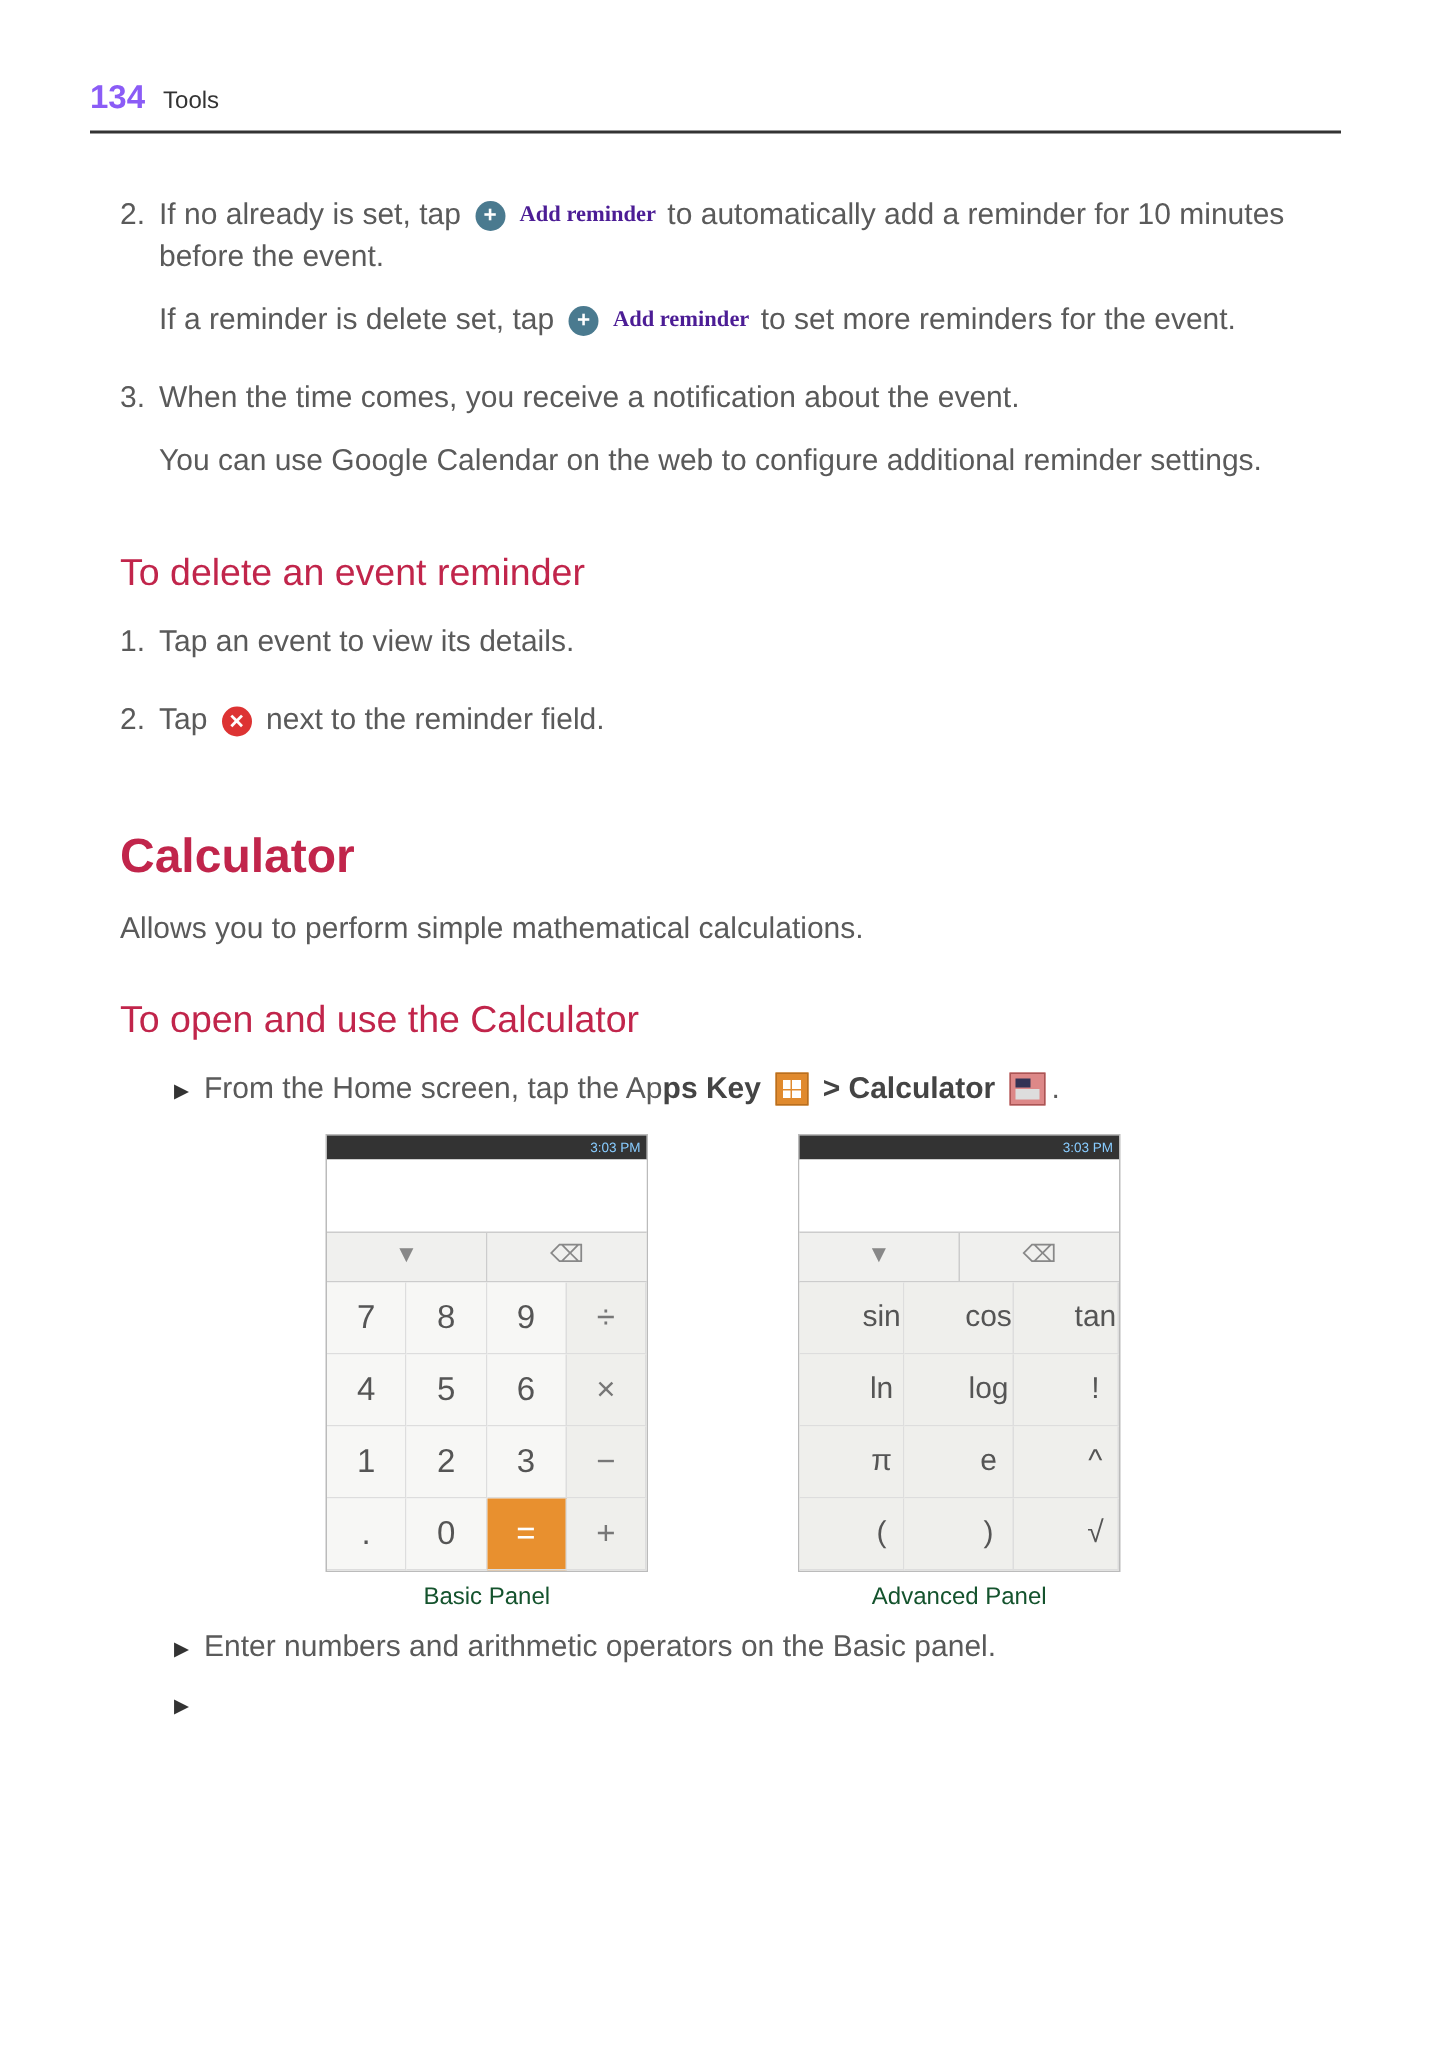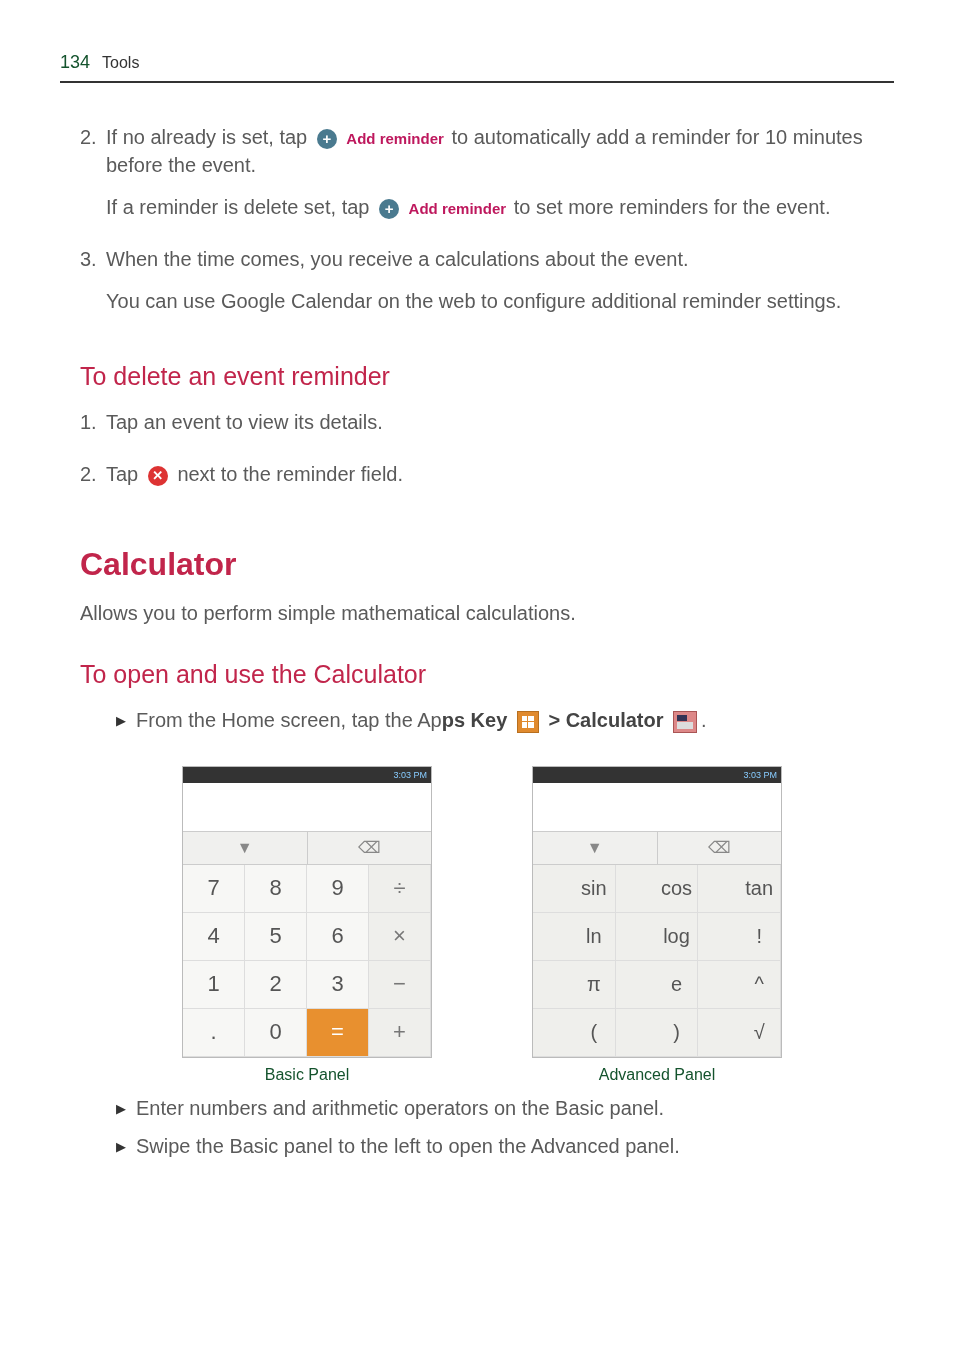--- a/index.html
+++ b/index.html
@@ -12,21 +12,21 @@
     line-height: 1.4;
   }
   .header {
     display: flex;
     align-items: baseline;
     border-bottom: 2px solid #333;
     padding-bottom: 6px;
     margin-bottom: 40px;
     gap: 12px;
   }
-  .page-num { font-weight: normal; font-size: 18px; color:#14532d; }
+  .page-num { font-weight: bold; font-size: 22px; color:#8b5cf6; }
   .header-title { font-size: 16px; color:#333; }
   .content { padding-left: 20px; padding-right: 10px; font-size: 20px; }
   .step { display: flex; margin-bottom: 10px; }
   .step-num { width: 26px; flex-shrink: 0; }
   .step-body { flex: 1; }
   .para { margin-bottom: 14px; }
   .red-sub { color: #c1254b; font-size: 25px; margin: 30px 0 14px 0; }
   .red-h1 { color: #c1254b; font-size: 32px; font-weight: bold; margin: 40px 0 12px 0; }
   .bullet-row { display: flex; align-items: flex-start; margin-left: 36px; margin-bottom: 10px; }
   .tri { font-size: 13px; margin-right: 10px; margin-top: 6px; color:#333;}
@@ -38,41 +38,41 @@
   .plus-circle {
     width: 20px; height: 20px; border-radius: 50%;
     background: #4a7a8f; color: #fff; font-size: 15px; line-height: 20px;
     text-align: center; font-weight: bold;
   }
   .x-circle {
     width: 20px; height: 20px; border-radius: 50%;
     background: #d33; color:#fff; font-size: 13px; line-height: 20px;
     text-align: center; font-weight: bold;
   }
-  .add-rem-label { font-size: 15px; color:#be185d; font-weight:600; vertical-align: middle; margin-right:2px;}
+  .add-rem-label { font-size: 15px; color:#4c1d95; font-weight:600; vertical-align: middle; margin-right:2px;font-family:Liberation Serif, serif;}
   .apps-key {
     width: 22px; height: 22px; background: #e08a2e; border:1px solid #b86f1f;
     display:inline-flex; align-items:center; justify-content:center;
   }
   .apps-key-inner {
     width: 12px; height: 12px; display:grid; grid-template-columns:1fr 1fr; grid-template-rows:1fr 1fr; gap:1px;
   }
   .apps-key-inner span { background:#fff; }
   .calc-icon {
     width: 24px; height: 22px; background: #d88; border:1px solid #a55;
     display:inline-flex; align-items:center; justify-content:center; position:relative;
   }
   .calc-icon::before { content:""; position:absolute; left:3px; top:3px; width:10px; height:6px; background:#335; }
   .calc-icon::after { content:""; position:absolute; left:3px; bottom:3px; width:16px; height:7px; background:#ddd; }
 
   .panels-row { display:flex; justify-content:center; gap: 100px; margin: 16px 0 8px 0; }
   .panel-block { text-align:center; }
   .panel-caption { font-size: 16px; margin-top: 6px; color:#14532d; }
   .phone {
-    width: 250px; border:1px solid #bbb; background:#fff;margin-top:16px;
+    width: 215px; border:1px solid #bbb; background:#fff;
   }
   .statusbar {
     height: 16px; background:#333; text-align:right; color:#8cf; font-size:9px;
     padding-right:4px; line-height:16px;
   }
   .calc-display { height: 48px; background:#fff; }
   .calc-controls { display:flex; border-top:1px solid #ccc; border-bottom:1px solid #ccc; }
   .ctrl-cell {
     flex:1; height:32px; display:flex; align-items:center; justify-content:center;
     background:#f0f0ee; color:#888; font-size:16px; border-right:1px solid #ccc;
@@ -114,21 +114,21 @@
         <span class="inline-icon plus-circle">+</span>
         <span class="add-rem-label">Add reminder</span>
         <span> to set more reminders for the event.</span>
       </div>
     </div>
   </div>
 
   <div class="step">
     <div class="step-num">3.</div>
     <div class="step-body">
-      <div class="para">When the time comes, you receive a calculations about the event.</div>
+      <div class="para">When the time comes, you receive a notification about the event.</div>
       <div class="para">You can use Google Calendar on the web to configure additional reminder settings.</div>
     </div>
   </div>
 
   <div class="red-sub">To delete an event reminder</div>
 
   <div class="step">
     <div class="step-num">1.</div>
     <div class="step-body para">Tap an event to view its details.</div>
   </div>
@@ -222,16 +222,15 @@
       <div class="panel-caption">Advanced Panel</div>
     </div>
   </div>
 
   <div class="bullet-row">
     <span class="tri">▶</span>
     <div>Enter numbers and arithmetic operators on the Basic panel.</div>
   </div>
   <div class="bullet-row">
     <span class="tri">▶</span>
-    <div>Swipe the Basic panel to the left to open the Advanced panel.</div>
   </div>
 
 </div>
 
 </body></html>

